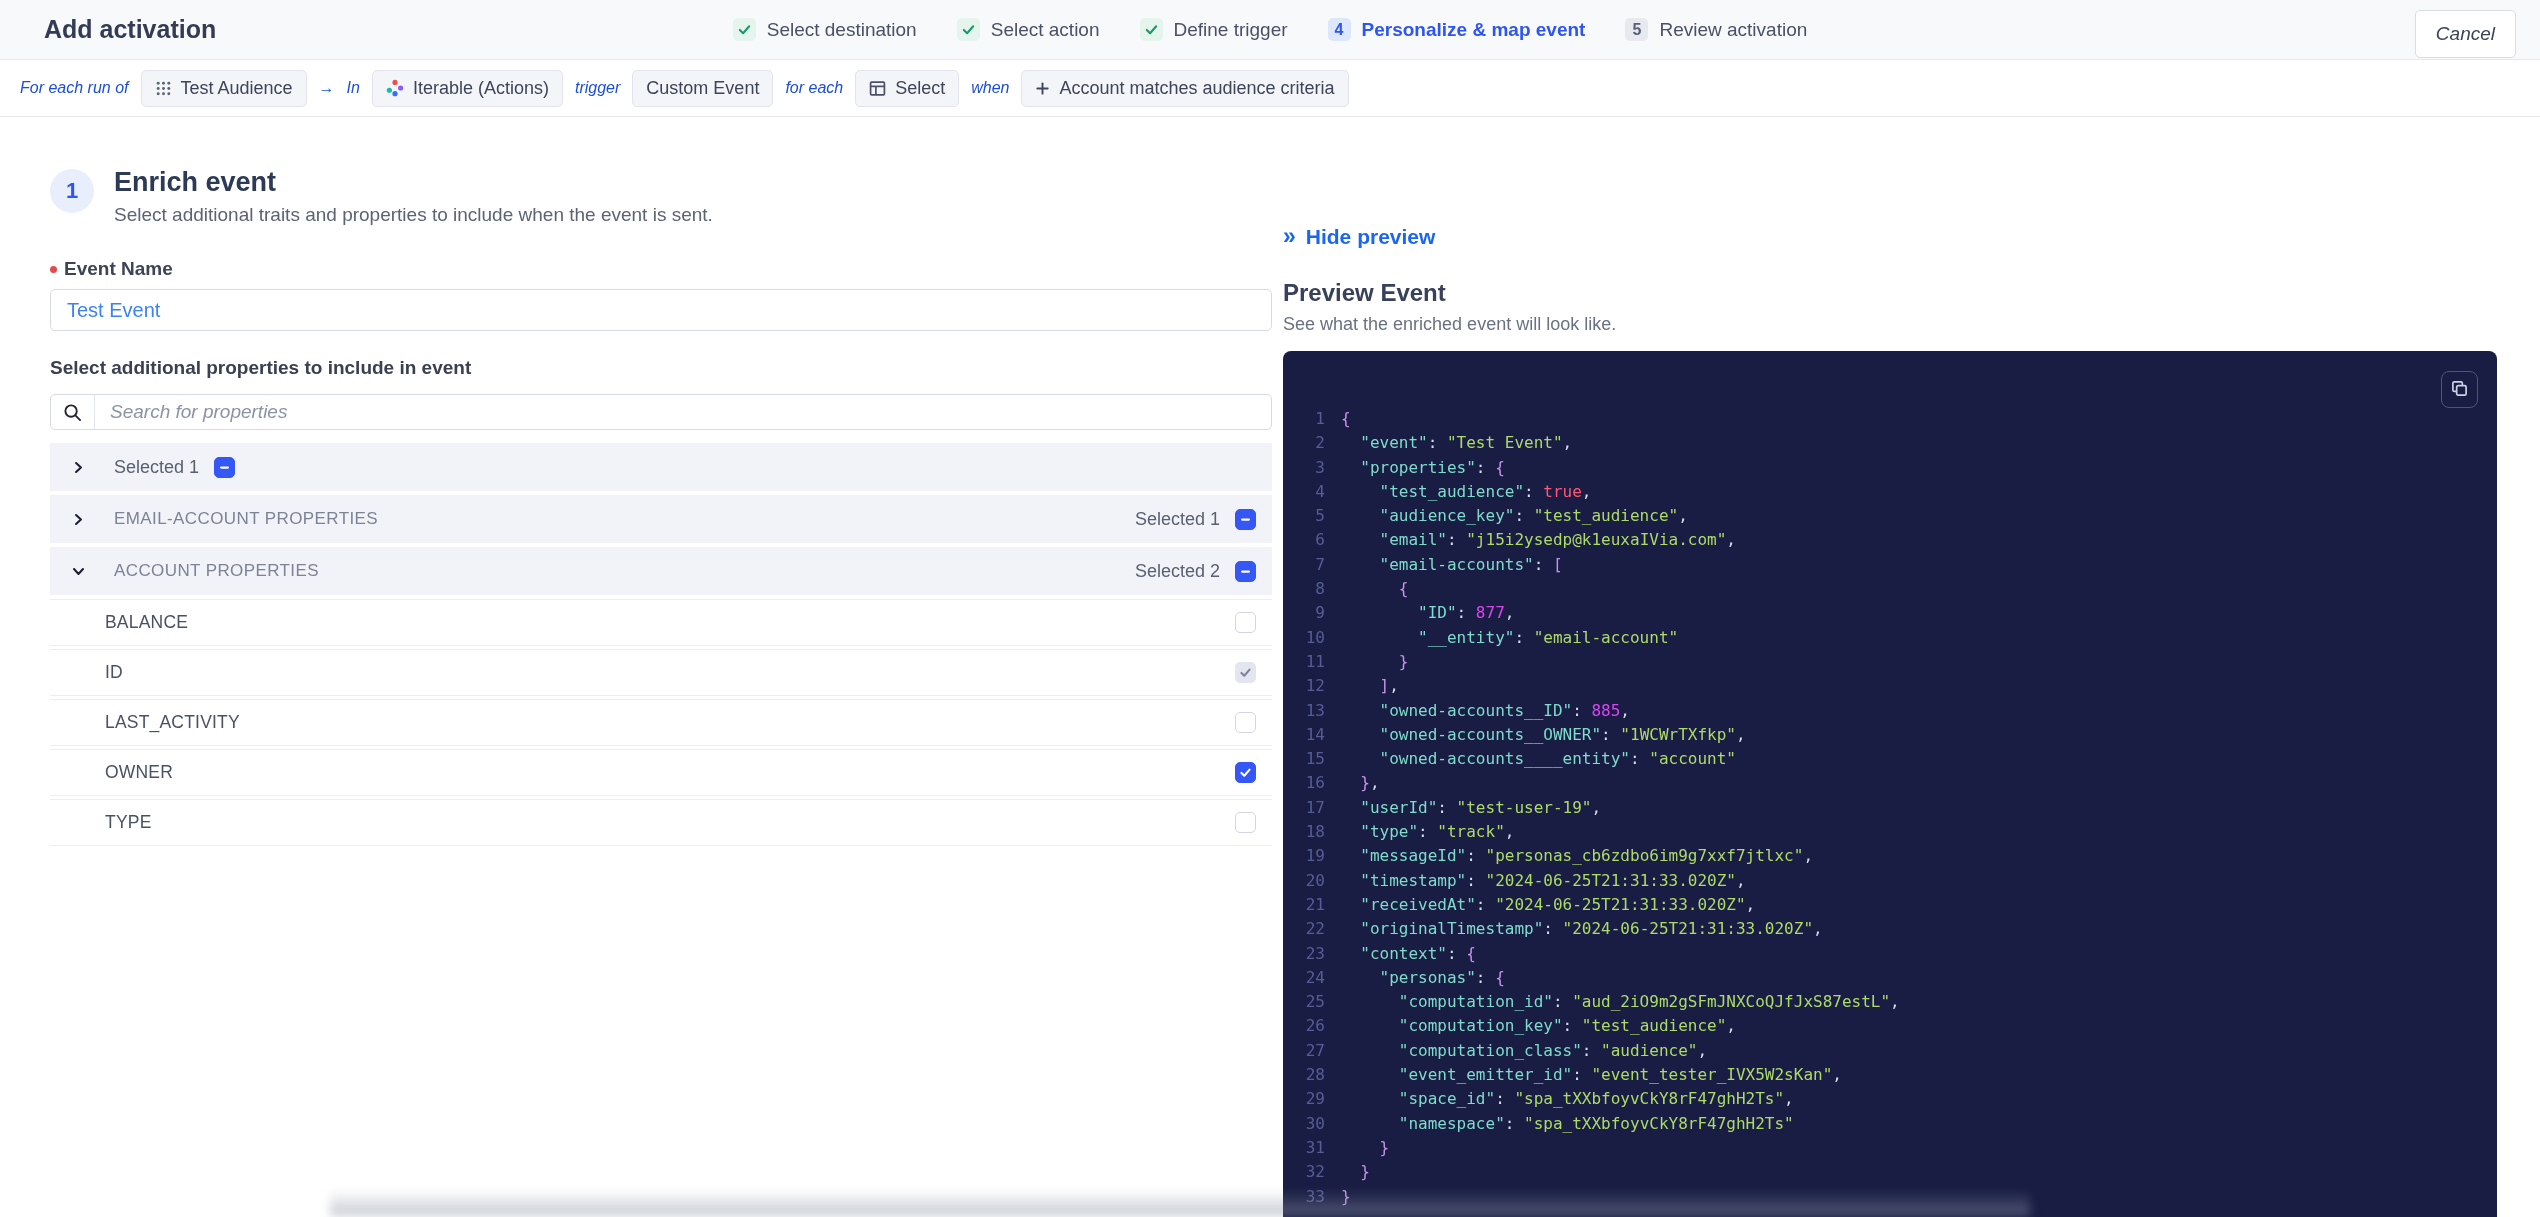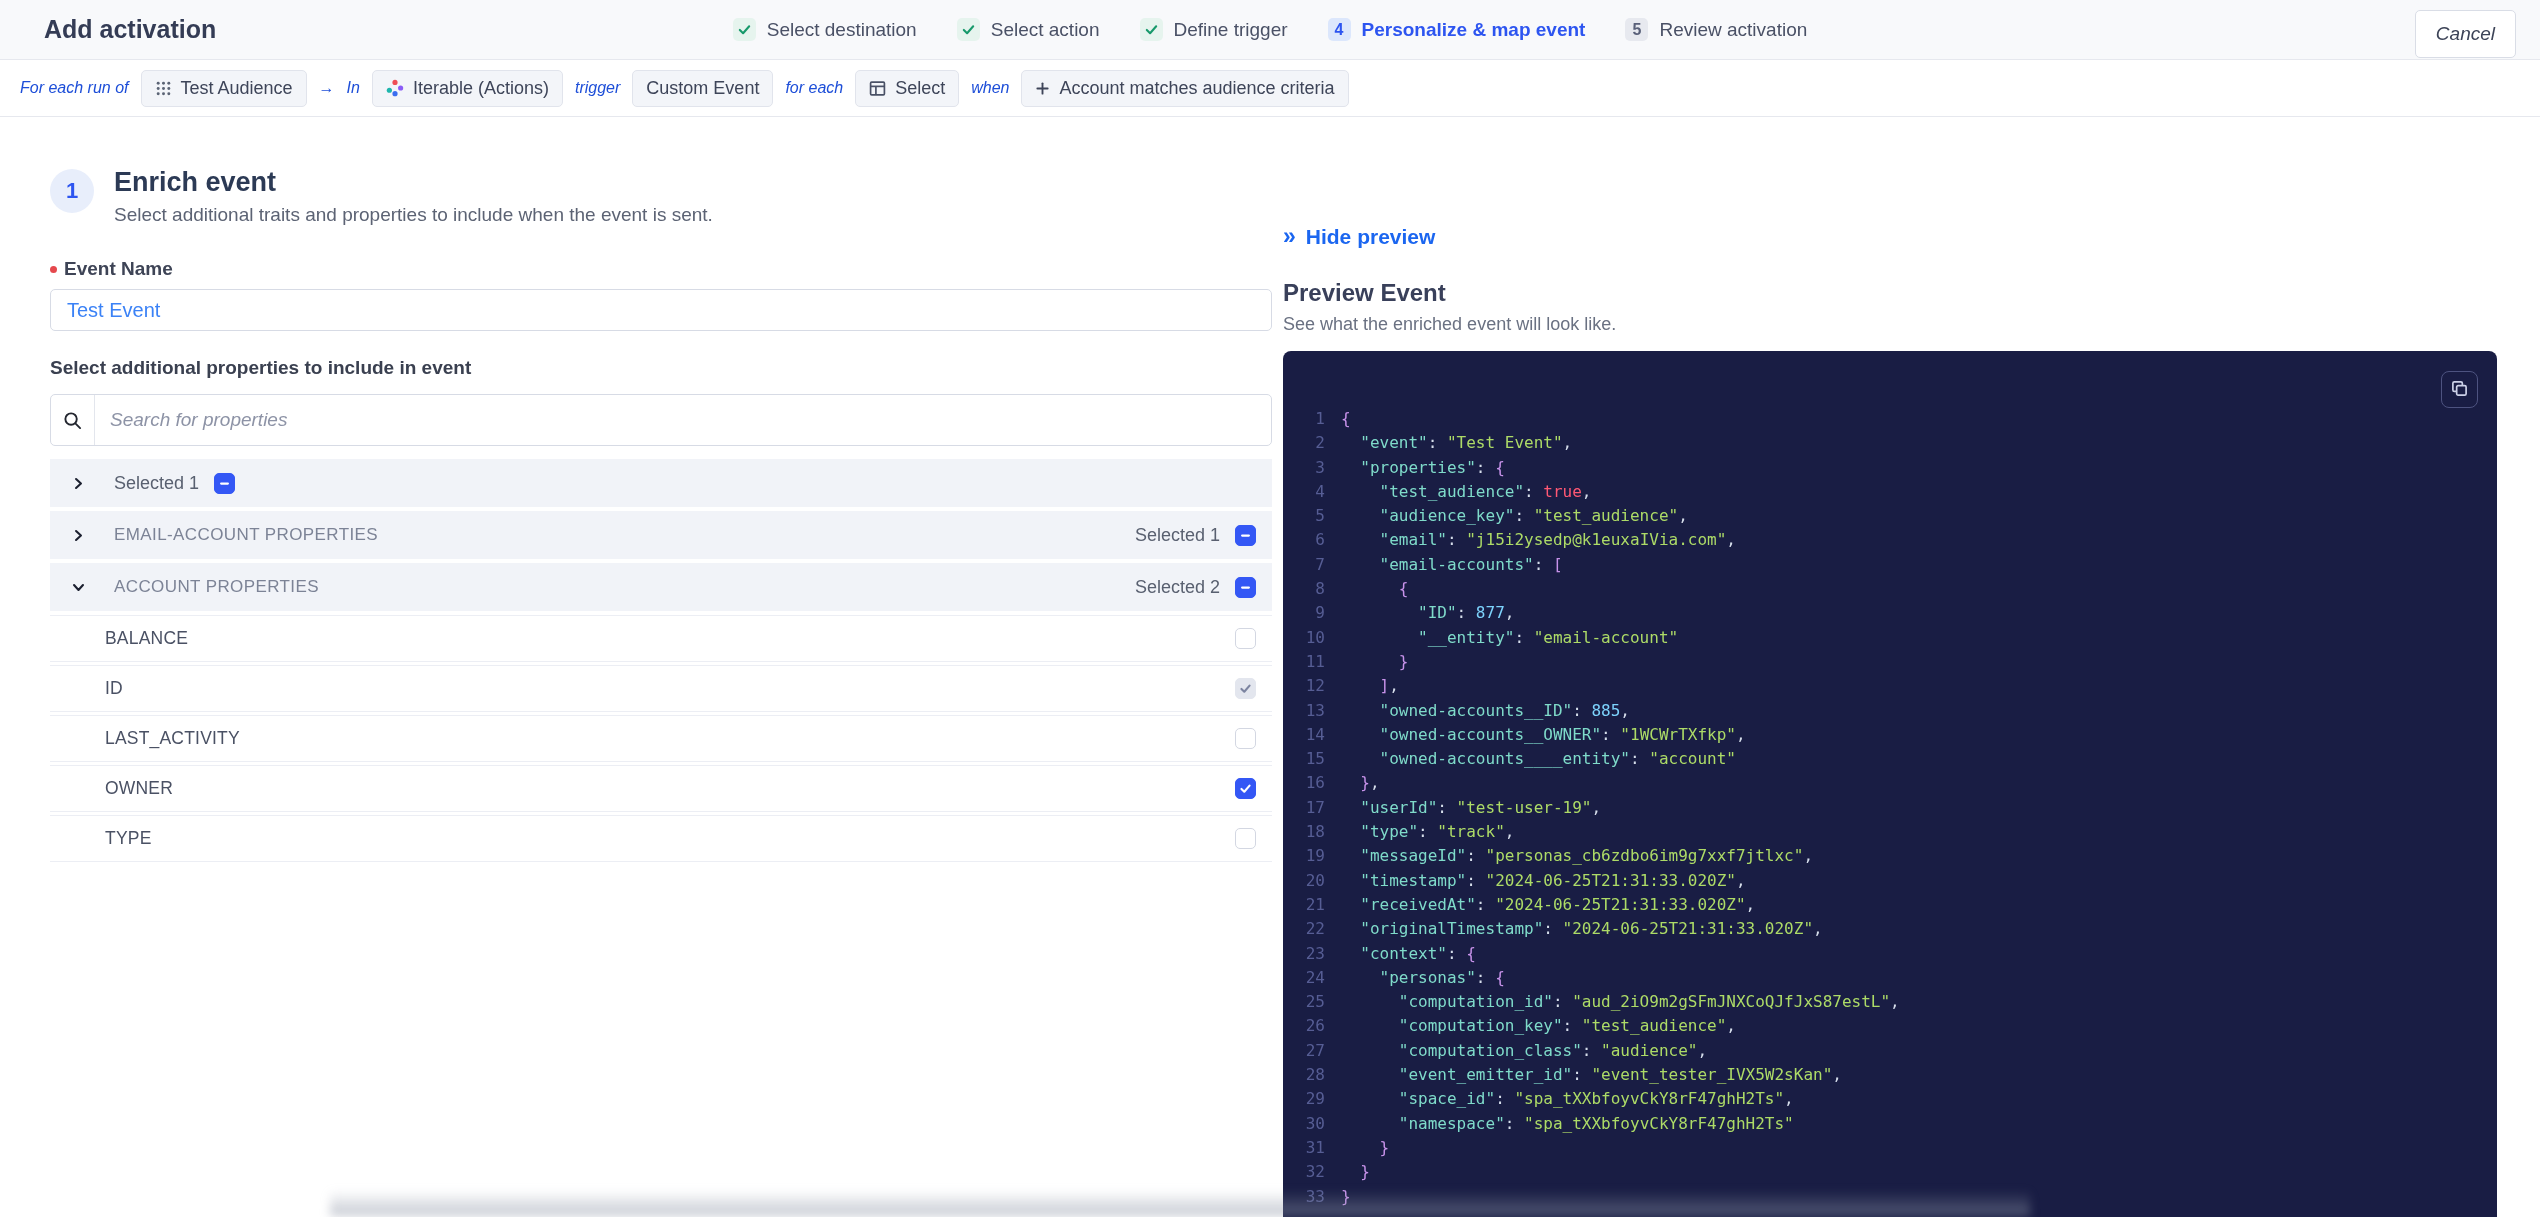--- a/index.html
+++ b/index.html
@@ -44,21 +44,21 @@
     flex:0 0 auto; margin-top:2px; }
   .enrich-title { font-size:27px; font-weight:700; color:#2c3a55; }
   .enrich-sub { font-size:19px; color:#5c6374; margin-top:6px; }
 
   .field-label { font-size:19px; font-weight:700; color:#3e4456; display:flex; align-items:center; gap:7px; }
   .req-dot { width:7px; height:7px; border-radius:50%; background:#e5484d; display:inline-block; }
   .text-input { width:100%; height:42px; border:1px solid #d7dbe5; border-radius:5px; margin-top:9px;
     padding:0 16px; font-size:20px; color:#3b82f6; font-family:inherit; background:#fff; }
   .props-label { margin-top:26px; font-size:19px; font-weight:700; color:#3a4050; }
 
-  .search-wrap { margin-top:15px; height:52px; border:1px solid #d7dbe5; border-radius:5px;
+  .search-wrap { margin-top:15px; height:36px; border:1px solid #d7dbe5; border-radius:5px;
     display:flex; align-items:stretch; background:#fff; }
   .search-icell { width:44px; display:flex; align-items:center; justify-content:center;
     border-right:1px solid #e3e6ed; }
   .search-input { flex:1; border:0; outline:none; padding:0 15px; font-size:19px; color:#2f3546;
     font-family:inherit; background:transparent; }
   .search-input::placeholder { color:#8d93a6; font-style:italic; }
 
   .groups { margin-top:13px; }
   .group-header { height:48px; background:#f1f3f8; display:flex; align-items:center;
     padding:0 16px 0 20px; margin-bottom:4px; cursor:pointer; }
@@ -88,21 +88,21 @@
     border:1px solid #4d5380; background:transparent; color:#ccd1e8; display:flex;
     align-items:center; justify-content:center; cursor:pointer; }
   .code-area { padding:56px 20px 20px 0; font-family:"DejaVu Sans Mono", monospace; font-size:16px;
     line-height:24.3px; color:#d6deeb; }
   .code-line { display:flex; }
   .ln { width:58px; text-align:right; padding-right:16px; color:#565d94; flex:0 0 auto;
     user-select:none; }
   .cl { white-space:pre; }
   .tk-key { color:#7fdbca; }
   .tk-str { color:#addb67; }
-  .tk-num { color:#7dd3fc; }
+  .tk-num { color:#d946ef; }
   .tk-bool { color:#ff5874; }
   .tk-punct { color:#c792ea; }
 
   .bottom-shadow { position:absolute; left:330px; width:1700px; top:1190px; height:26px;
     background:linear-gradient(to bottom, rgba(140,148,165,0), rgba(140,148,165,.5));
     filter:blur(5px); pointer-events:none; }
 </style>
 </head>
 <body>
 

